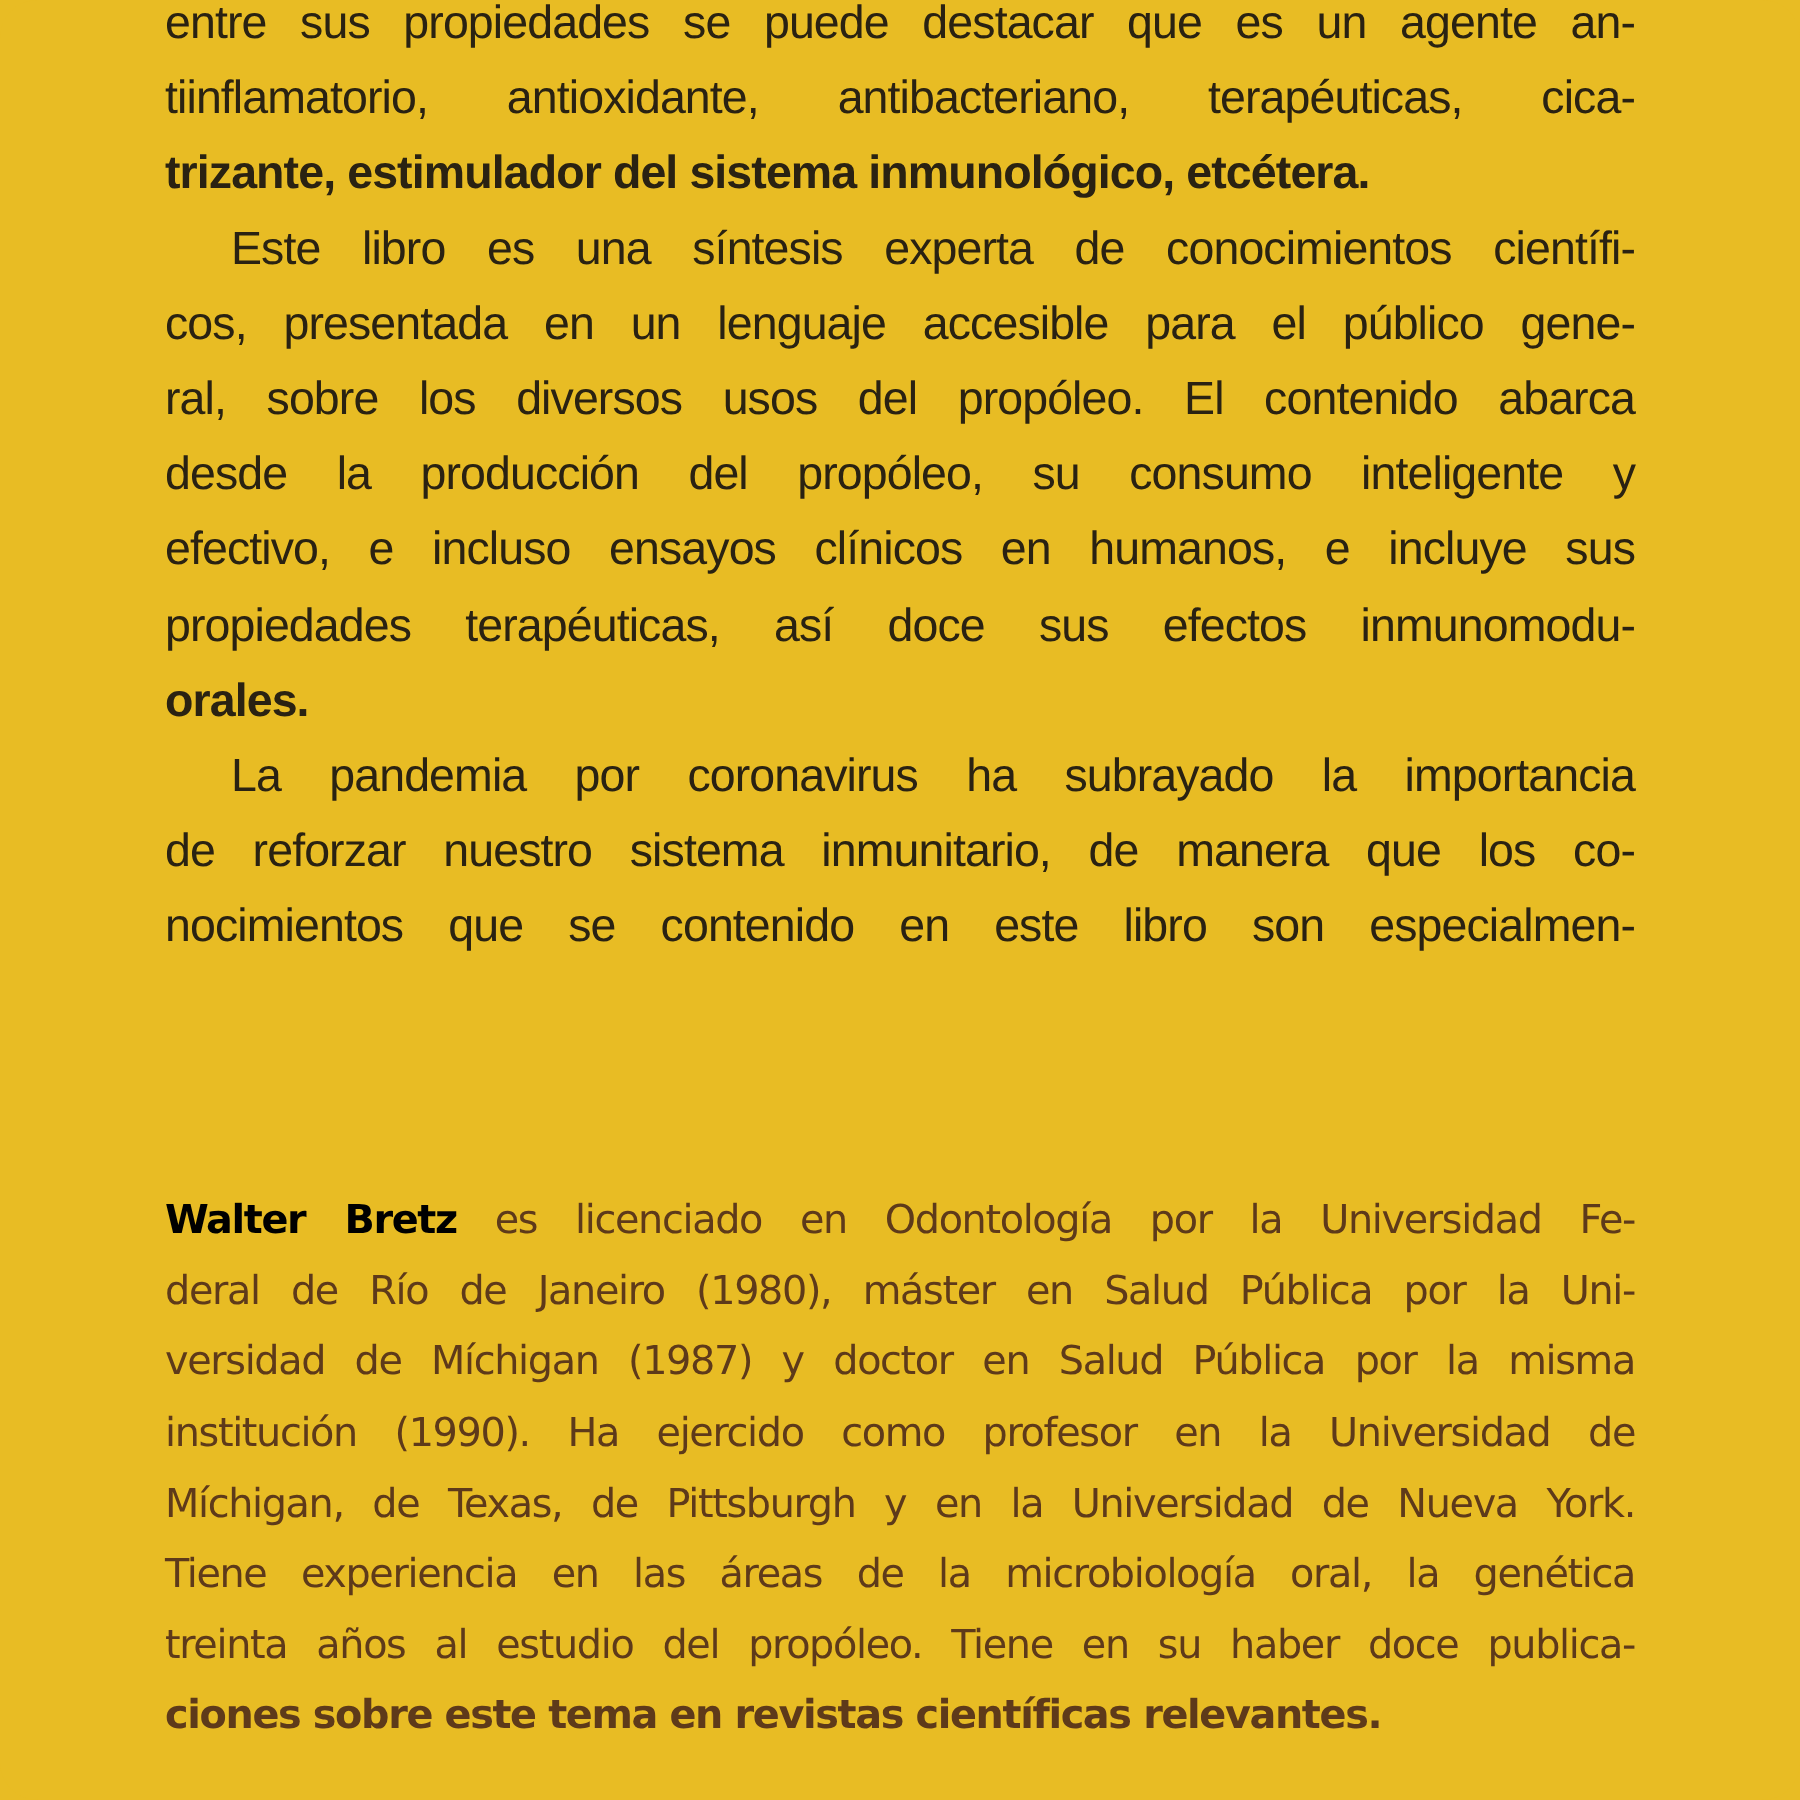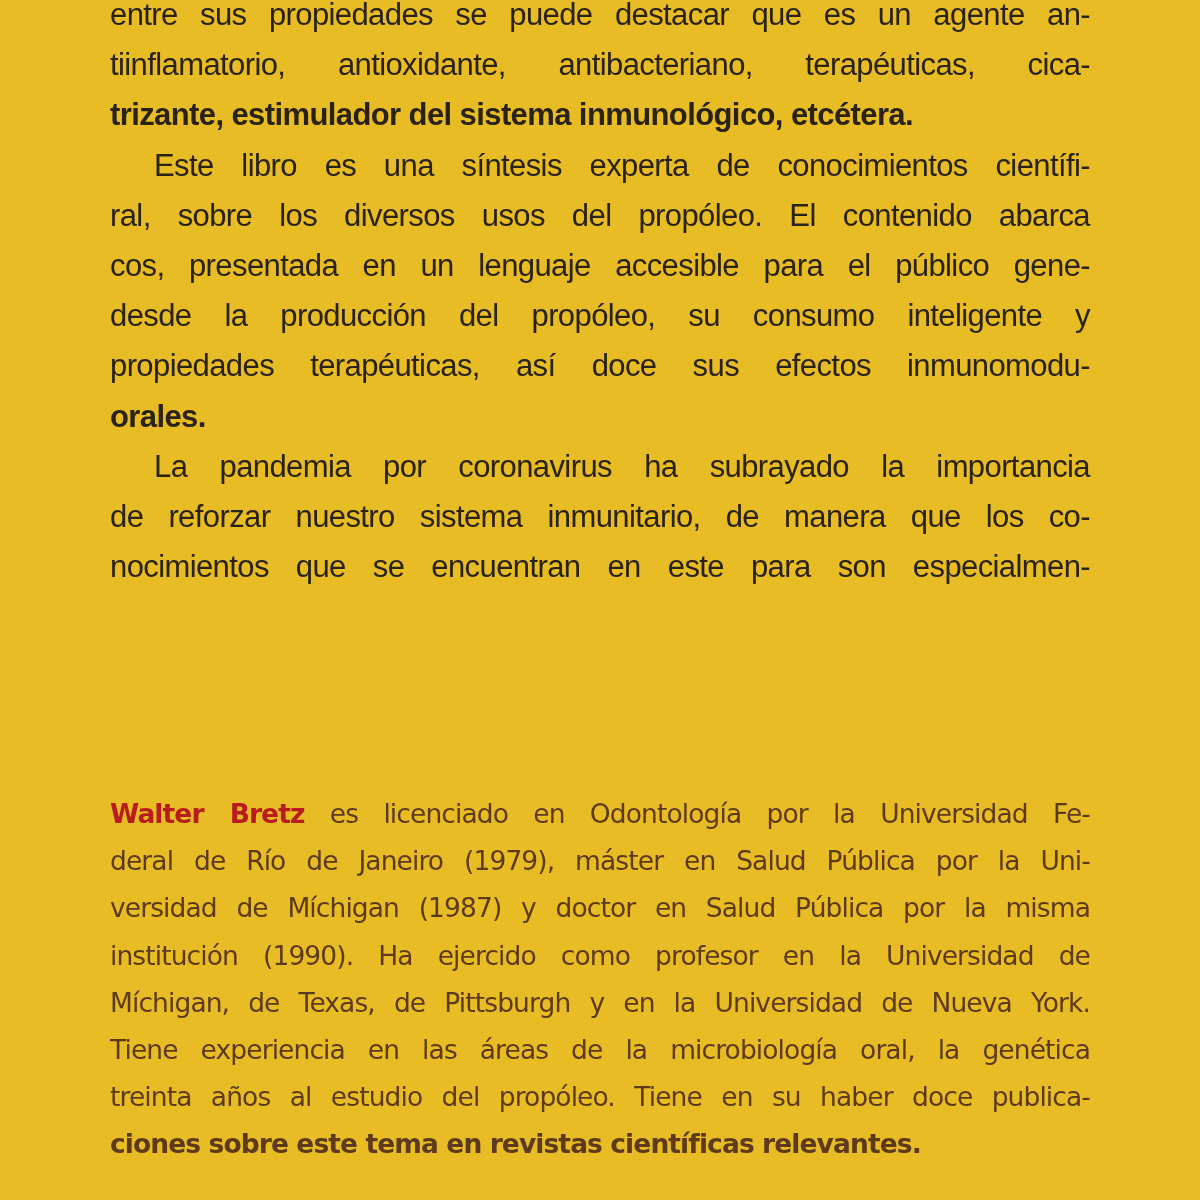--- a/index.html
+++ b/index.html
@@ -52,52 +52,53 @@
       color: #5E3A1A;
       font-size: 26.5px;
       letter-spacing: -0.9px;
     }
     .bio .line {
       height: 47.2px;
       line-height: 47.2px;
     }
     .author-name {
       font-weight: bold;
-      color: #b91c1c;
+      color: #000000;
     }
   </style>
 </head>
 <body>
 
 <div class="page">
 
   <div class="main-text">
     <div>
       <span class="line">entre sus propiedades se puede destacar que es un agente an-</span>
       <span class="line">tiinflamatorio, antioxidante, antibacteriano, terapéuticas, cica-</span>
       <span class="line last">trizante, estimulador del sistema inmunológico, etcétera.</span>
     </div>
     <div>
       <span class="line indent">Este libro es una síntesis experta de conocimientos científi-</span>
+      <span class="line">cos, presentada en un lenguaje accesible para el público gene-</span>
       <span class="line">ral, sobre los diversos usos del propóleo. El contenido abarca</span>
-      <span class="line">cos, presentada en un lenguaje accesible para el público gene-</span>
       <span class="line">desde la producción del propóleo, su consumo inteligente y</span>
+      <span class="line">efectivo, e incluso ensayos clínicos en humanos, e incluye sus</span>
       <span class="line">propiedades terapéuticas, así doce sus efectos inmunomodu-</span>
       <span class="line last">orales.</span>
     </div>
     <div>
       <span class="line indent">La pandemia por coronavirus ha subrayado la importancia</span>
       <span class="line">de reforzar nuestro sistema inmunitario, de manera que los co-</span>
-      <span class="line">nocimientos que se encuentran en este para son especialmen-</span>
+      <span class="line">nocimientos que se contenido en este libro son especialmen-</span>
     </div>
   </div>
 
   <div class="bio">
     <span class="line"><span class="author-name">Walter Bretz</span><span> es licenciado en Odontología por la Universidad Fe-</span></span>
-    <span class="line">deral de Río de Janeiro (1979), máster en Salud Pública por la Uni-</span>
+    <span class="line">deral de Río de Janeiro (1980), máster en Salud Pública por la Uni-</span>
     <span class="line">versidad de Míchigan (1987) y doctor en Salud Pública por la misma</span>
     <span class="line">institución (1990). Ha ejercido como profesor en la Universidad de</span>
     <span class="line">Míchigan, de Texas, de Pittsburgh y en la Universidad de Nueva York.</span>
     <span class="line">Tiene experiencia en las áreas de la microbiología oral, la genética</span>
     <span class="line">treinta años al estudio del propóleo. Tiene en su haber doce publica-</span>
     <span class="line last">ciones sobre este tema en revistas científicas relevantes.</span>
   </div>
 
 </div>
 

